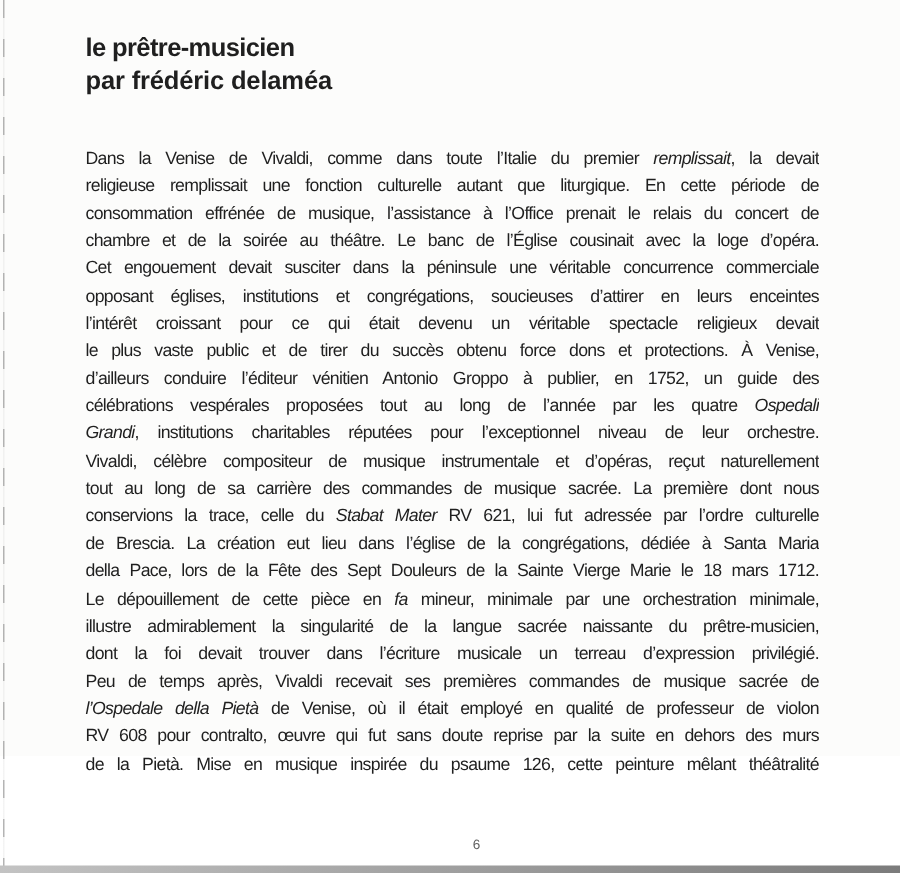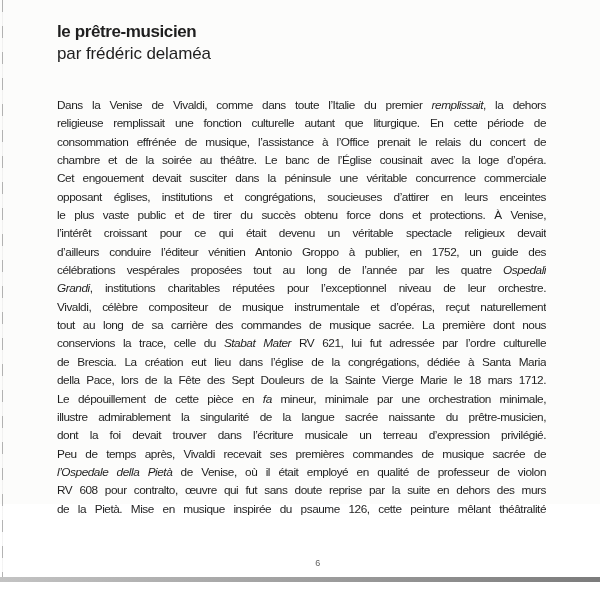--- a/index.html
+++ b/index.html
@@ -27,21 +27,21 @@
   .title-block h1 {
     margin: 0;
     font-size: 17px;
     font-weight: 700;
     line-height: 22px;
     letter-spacing: -0.4px;
     color: var(--ink, #1f1f1f);
   }
   .title-block .subtitle {
     font-size: 17px;
-    font-weight: 400;
+    font-weight: 700;
     line-height: 22px;
     letter-spacing: -0.1px;
     color: var(--ink, #1f1f1f);
   }
   
   .article {
     position: absolute;
     left: 57px;
     top: 96px;
     width: 489px;
@@ -116,28 +116,28 @@
 <body>
 
 <div class="page" style="--paper: #fcfcfb; --ink: #1f1f1f; --page_number: #606060;">
 
   <header class="title-block">
     <h1>le prêtre-musicien</h1>
     <div class="subtitle">par frédéric delaméa</div>
   </header>
 
   <main class="article">
-      <div class="line"><span>Dans la Venise de Vivaldi, comme dans toute l’Italie du premier </span><i>remplissait</i><span>, la dehors</span></div>
+      <div class="line"><span>Dans la Venise de Vivaldi, comme dans toute l’Italie du premier </span><i>remplissait</i><span>, la devait</span></div>
       <div class="line"><span>religieuse remplissait une fonction culturelle autant que liturgique. En cette période de</span></div>
       <div class="line"><span>consommation effrénée de musique, l’assistance à l’Office prenait le relais du concert de</span></div>
       <div class="line"><span>chambre et de la soirée au théâtre. Le banc de l’Église cousinait avec la loge d’opéra.</span></div>
       <div class="line"><span>Cet engouement devait susciter dans la péninsule une véritable concurrence commerciale</span></div>
       <div class="line"><span>opposant églises, institutions et congrégations, soucieuses d’attirer en leurs enceintes</span></div>
+      <div class="line"><span>l’intérêt croissant pour ce qui était devenu un véritable spectacle religieux devait</span></div>
       <div class="line"><span>le plus vaste public et de tirer du succès obtenu force dons et protections. À Venise,</span></div>
-      <div class="line"><span>l’intérêt croissant pour ce qui était devenu un véritable spectacle religieux devait</span></div>
       <div class="line"><span>d’ailleurs conduire l’éditeur vénitien Antonio Groppo à publier, en 1752, un guide des</span></div>
       <div class="line"><span>célébrations vespérales proposées tout au long de l’année par les quatre </span><i>Ospedali</i></div>
       <div class="line"><i>Grandi</i><span>, institutions charitables réputées pour l’exceptionnel niveau de leur orchestre.</span></div>
       <div class="line"><span>Vivaldi, célèbre compositeur de musique instrumentale et d’opéras, reçut naturellement</span></div>
       <div class="line"><span>tout au long de sa carrière des commandes de musique sacrée. La première dont nous</span></div>
       <div class="line"><span>conservions la trace, celle du </span><i>Stabat Mater</i><span> RV 621, lui fut adressée par l’ordre culturelle</span></div>
       <div class="line"><span>de Brescia. La création eut lieu dans l’église de la congrégations, dédiée à Santa Maria</span></div>
       <div class="line"><span>della Pace, lors de la Fête des Sept Douleurs de la Sainte Vierge Marie le 18 mars 1712.</span></div>
       <div class="line"><span>Le dépouillement de cette pièce en </span><i>fa</i><span> mineur, minimale par une orchestration minimale,</span></div>
       <div class="line"><span>illustre admirablement la singularité de la langue sacrée naissante du prêtre-musicien,</span></div>

